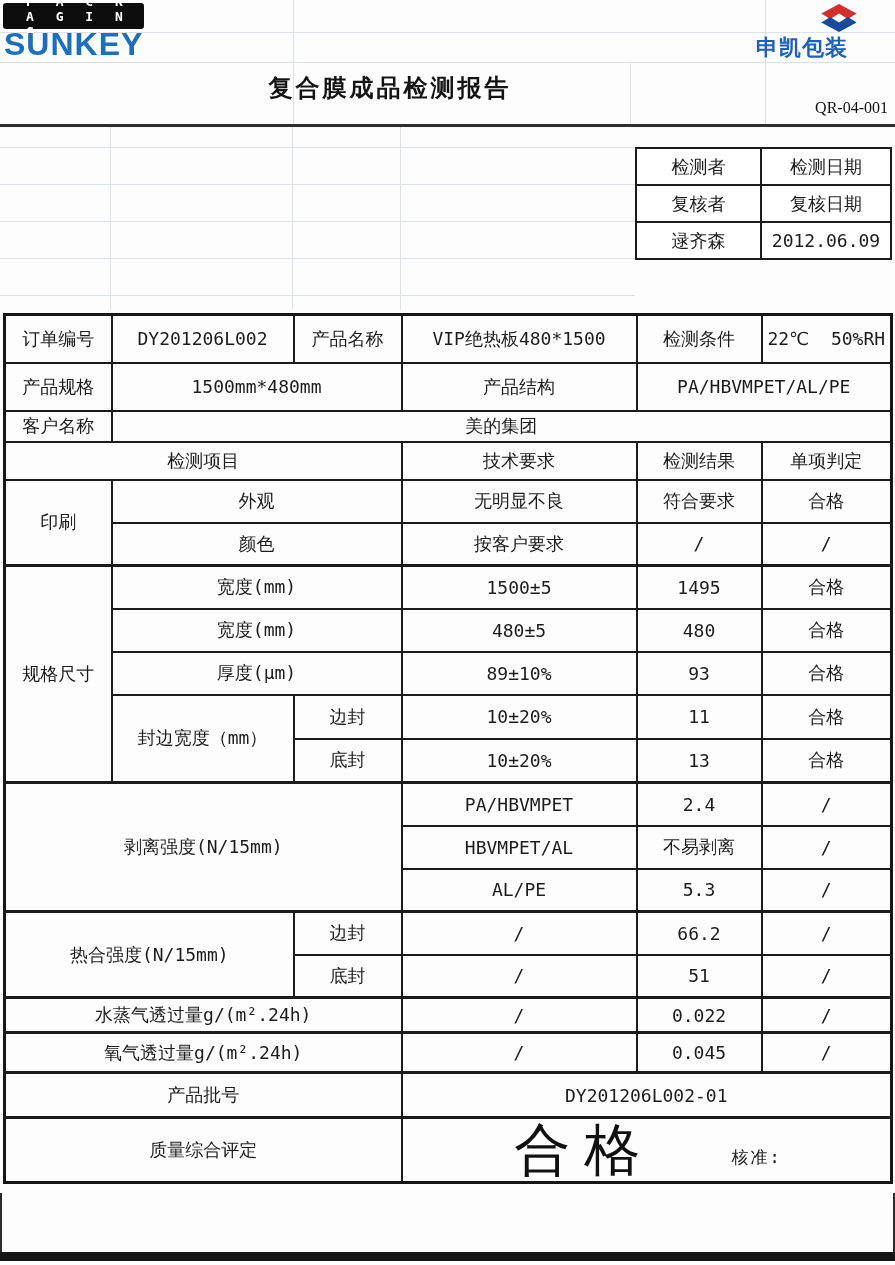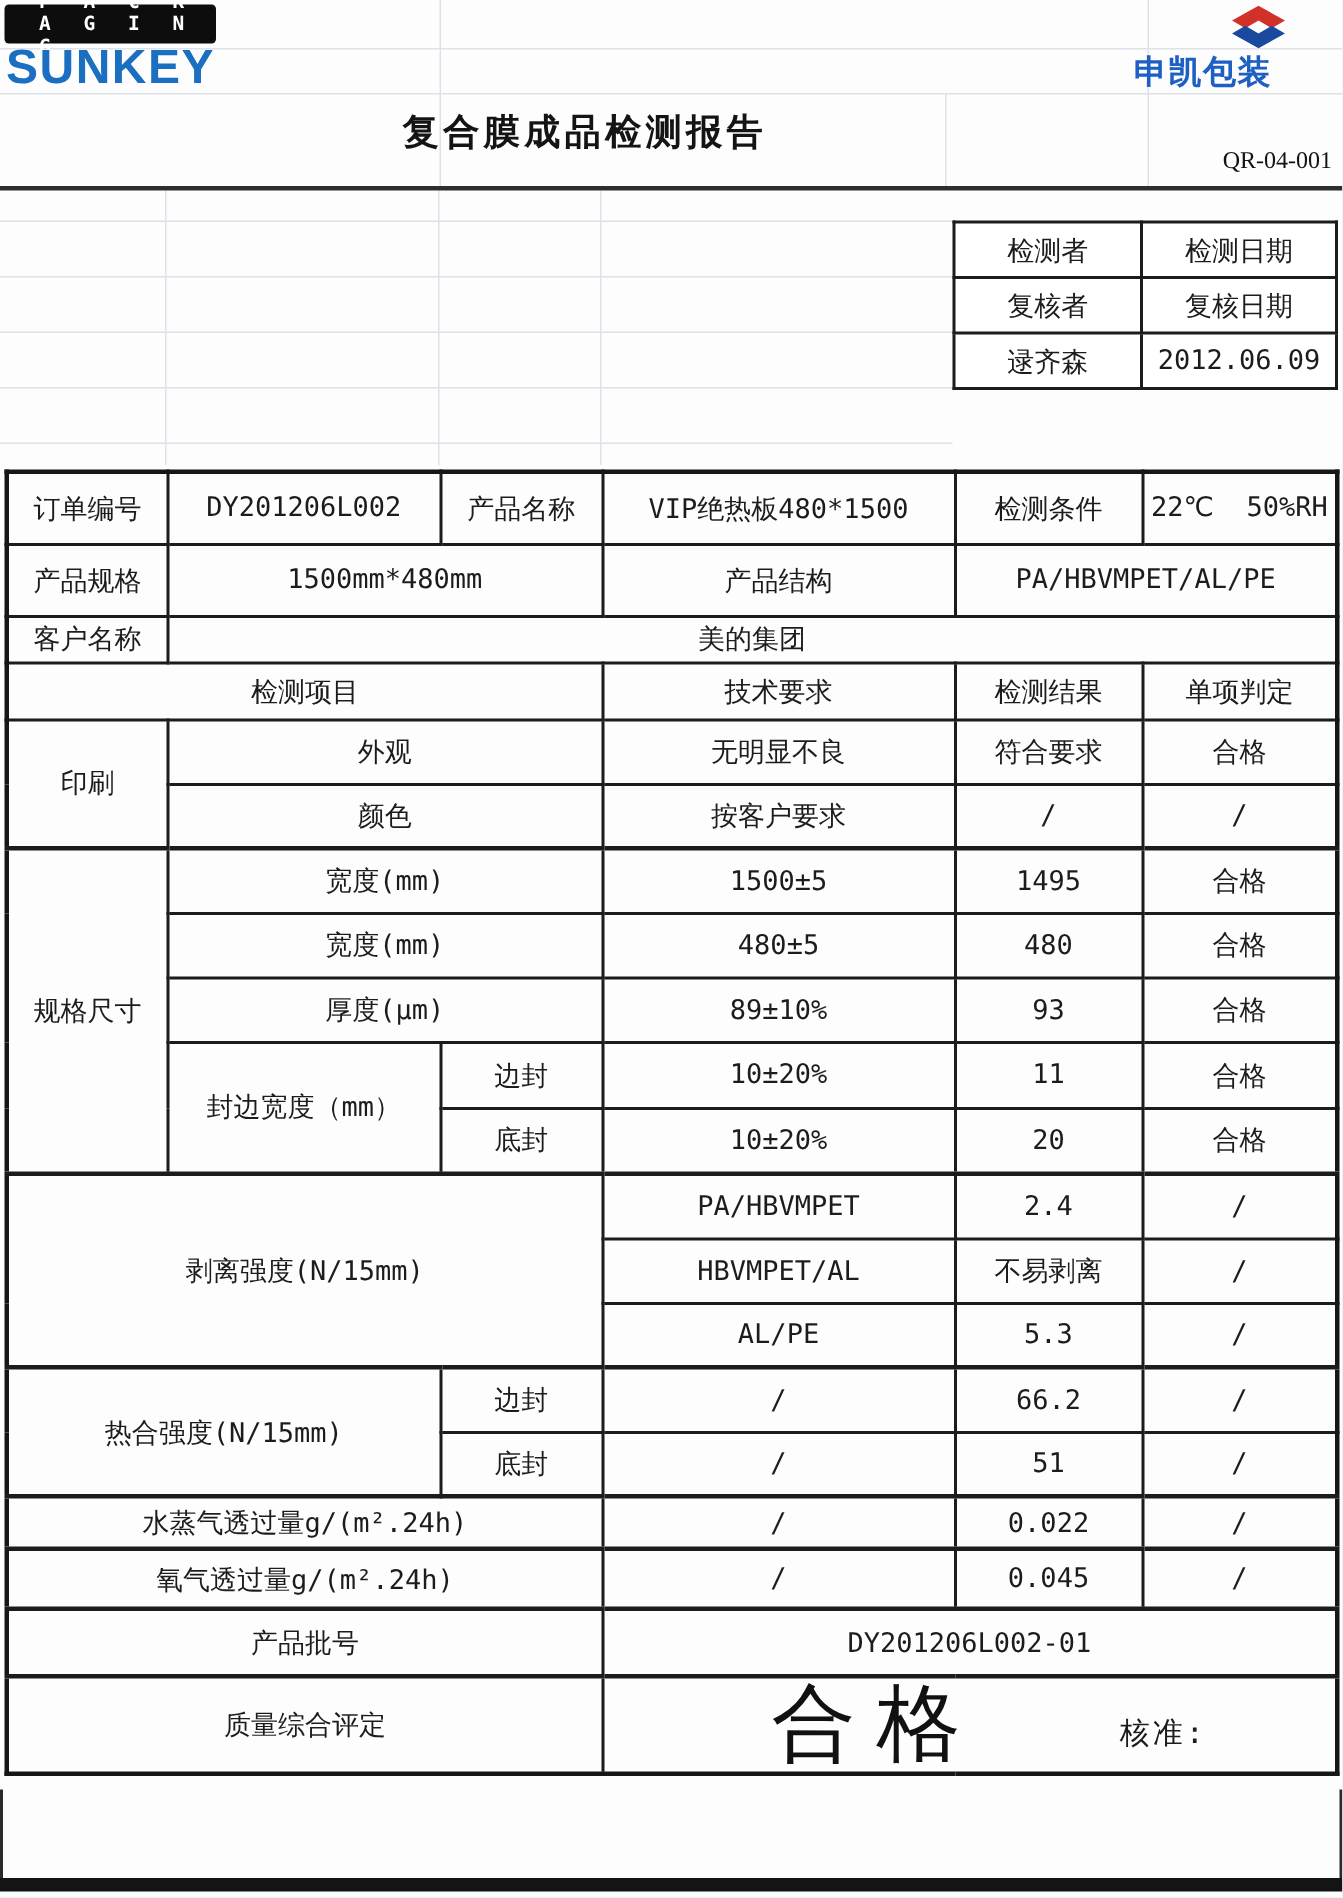--- a/index.html
+++ b/index.html
@@ -65,21 +65,21 @@
     font-size:18px; overflow:hidden;
   }
   .main-table { border:3px solid #161616; }
   .tt { border-top-width:3px !important; }
   .pre { white-space:pre; }
   .big-pass {
     font-size:56px; letter-spacing:14px; color:#111;
     transform:translateX(-62px); line-height:1;
   }
   .approve {
-    position:absolute; left:344px; bottom:12px; font-size:20px; letter-spacing:2px;
+    position:absolute; left:329px; bottom:12px; font-size:17px; letter-spacing:2px;
   }
   .rel { position:relative; }
 
   
   .bottom-zone {
     position:absolute; left:0; top:1193px; width:895px; height:59px;
     border-left:2px solid #2a2a2a; border-right:2px solid #2a2a2a; background:#fdfdfd;
   }
   .bottom-bar { position:absolute; left:0; top:1252px; width:895px; height:9px; background:#141414; }
 </style>
@@ -202,21 +202,21 @@
     <tr style="height:44px">
       <td rowspan="2">封边宽度（mm）</td>
       <td>边封</td>
       <td>10±20%</td>
       <td>11</td>
       <td>合格</td>
     </tr>
     <tr style="height:44px">
       <td>底封</td>
       <td>10±20%</td>
-      <td>20</td>
+      <td>13</td>
       <td>合格</td>
     </tr>
     <tr style="height:43px">
       <td colspan="3" rowspan="3" class="tt">剥离强度(N/15mm)</td>
       <td class="tt">PA/HBVMPET</td>
       <td class="tt">2.4</td>
       <td class="tt">/</td>
     </tr>
     <tr style="height:43px">
       <td>HBVMPET/AL</td>

